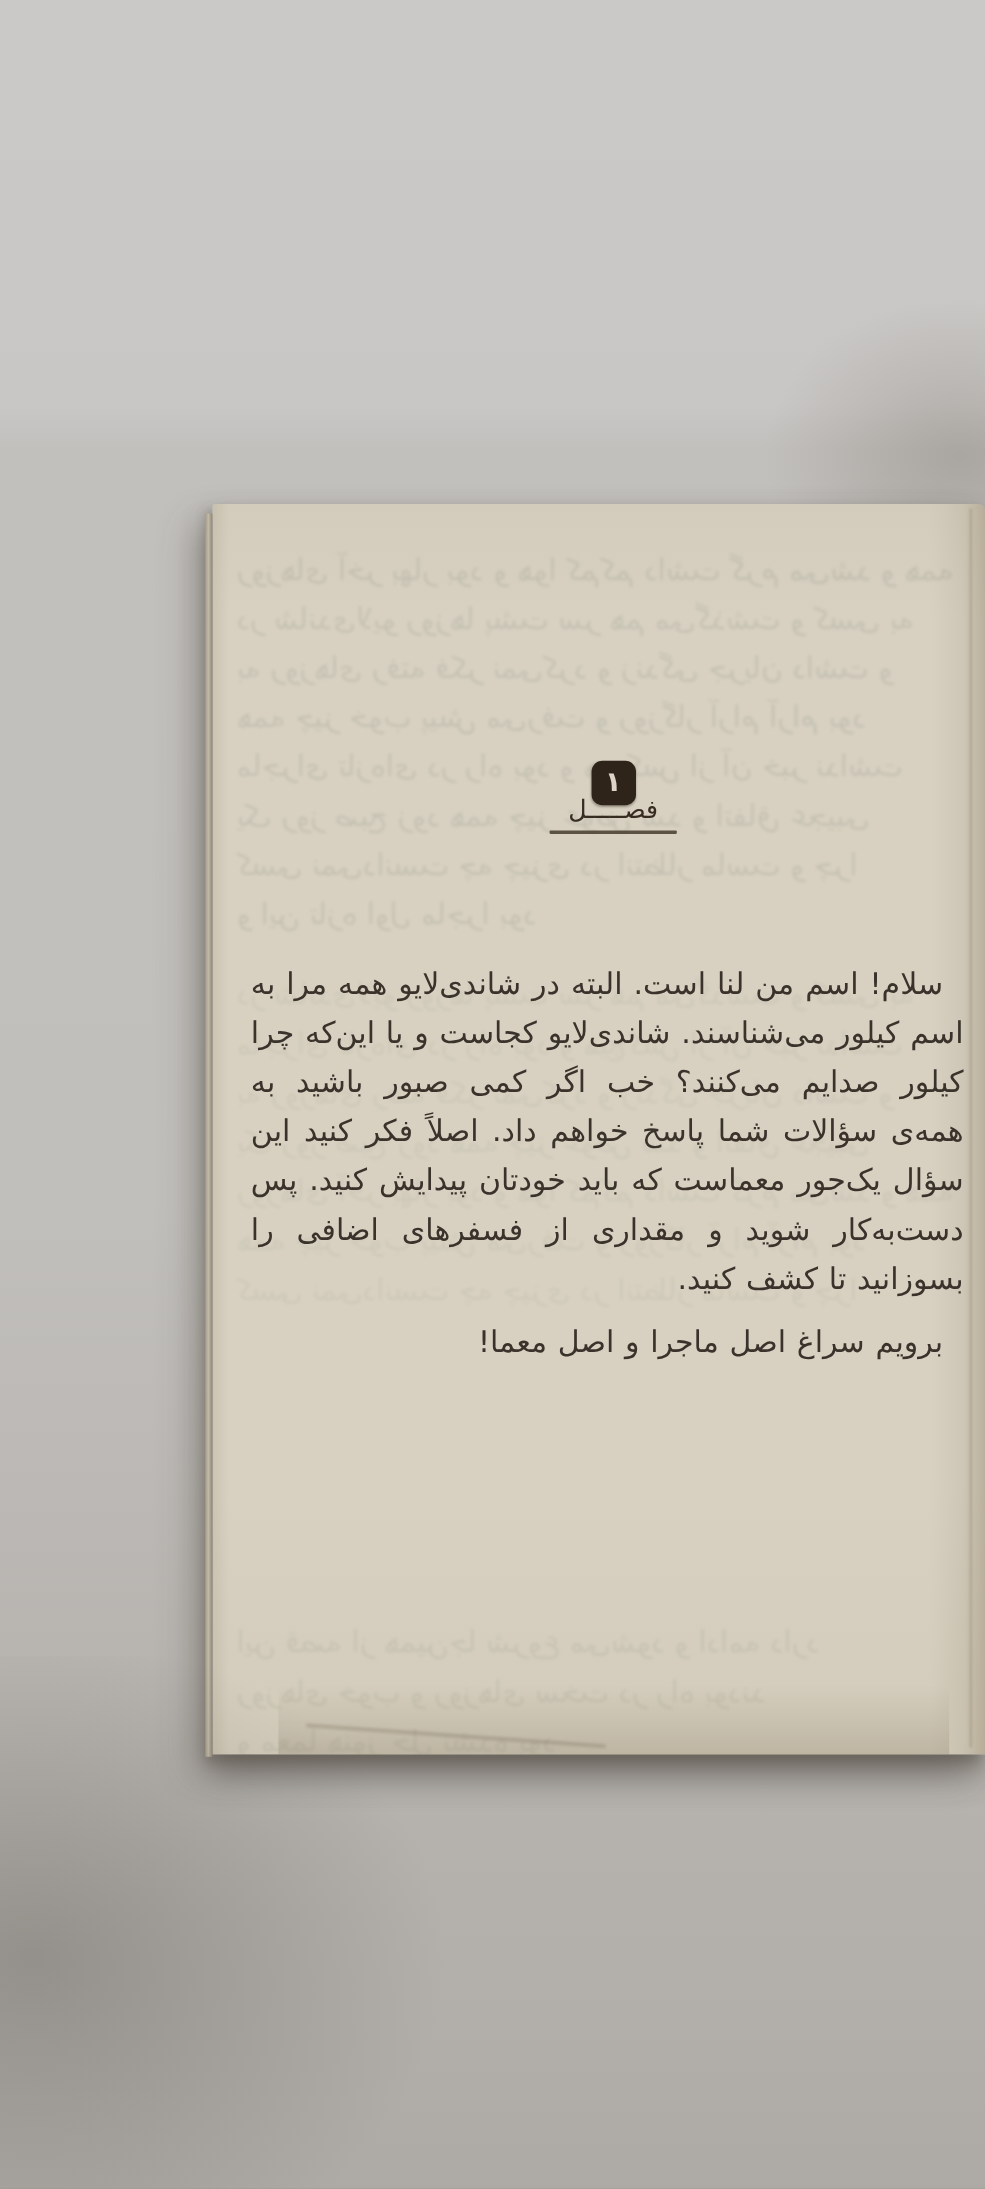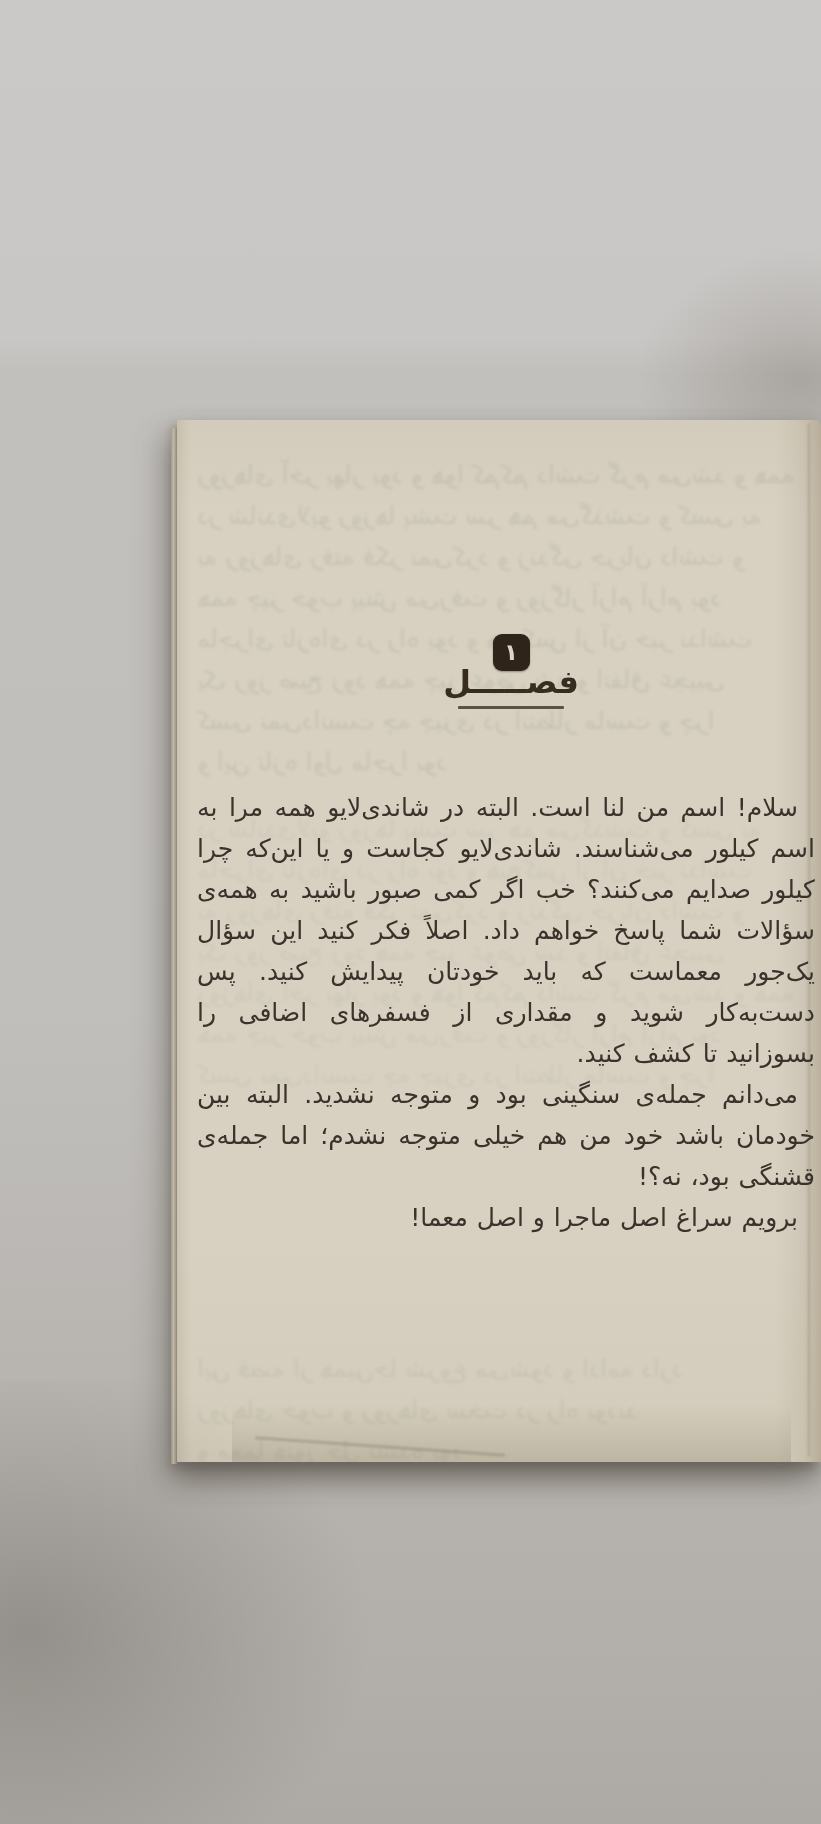--- a/index.html
+++ b/index.html
@@ -58,28 +58,28 @@
   
   .chapter{position:absolute;top:214px;left:254px;width:160px;text-align:center;}
   .badge{
     display:inline-flex;align-items:center;justify-content:center;
     width:37px;height:37px;border-radius:9px;background:#2e2419;
     box-shadow:0 1px 2px rgba(50,40,25,.4);
     margin-bottom:-9px;position:relative;z-index:2;
   }
   .badge span{color:#ddd6c6;font-size:23px;line-height:1;font-weight:bold;}
   .chapter-label{
-    font-size:32px;font-weight:bold;color:#362c20;line-height:1.15;
+    font-size:21px;font-weight:normal;color:#362c20;line-height:1.15;
     direction:rtl;letter-spacing:0;
   }
   .chapter-rule{width:106px;height:3px;background:#463c2e;margin:5px auto 0;opacity:.85;border-radius:1px;}
   
   .text{position:absolute;top:367px;left:20px;right:6px;direction:rtl;z-index:1;}
   .text p{
-    margin:0;font-size:25px;line-height:41px;color:#3a332b;
+    margin:12px;font-size:25px;line-height:41px;color:#3a332b;
     text-align:justify;text-align-last:right;text-indent:17px;
     word-spacing:1px;
   }
 </style>
 </head>
 <body>
 
 <div class="photo">
 
   <div class="shadow-topright"></div>
@@ -118,21 +118,20 @@
     <div class="chapter">
       <div class="badge">
         <span>۱</span>
       </div>
       <div class="chapter-label">فصـــــل</div>
       <div class="chapter-rule"></div>
     </div>
 
     <div class="text">
       <p>سلام! اسم من لنا است. البته در شاندی‌لایو همه مرا به اسم کیلور می‌شناسند. شاندی‌لایو کجاست و یا این‌که چرا کیلور صدایم می‌کنند؟ خب اگر کمی صبور باشید به همه‌ی سؤالات شما پاسخ خواهم داد. اصلاً فکر کنید این سؤال یک‌جور معماست که باید خودتان پیدایش کنید. پس دست‌به‌کار شوید و مقداری از فسفرهای اضافی را بسوزانید تا کشف کنید.</p>
-      <p>می‌دانم جمله‌ی سنگینی بود و متوجه نشدید. البته بین خودمان باشد خود من هم خیلی متوجه نشدم؛ اما جمله‌ی قشنگی بود، نه؟!</p>
       <p>برویم سراغ اصل ماجرا و اصل معما!</p>
     </div>
 
     <div class="gutter-line"></div>
     <div class="curl-shade"></div>
     <div class="curl-line"></div>
 
   </div>
 </div>
 

